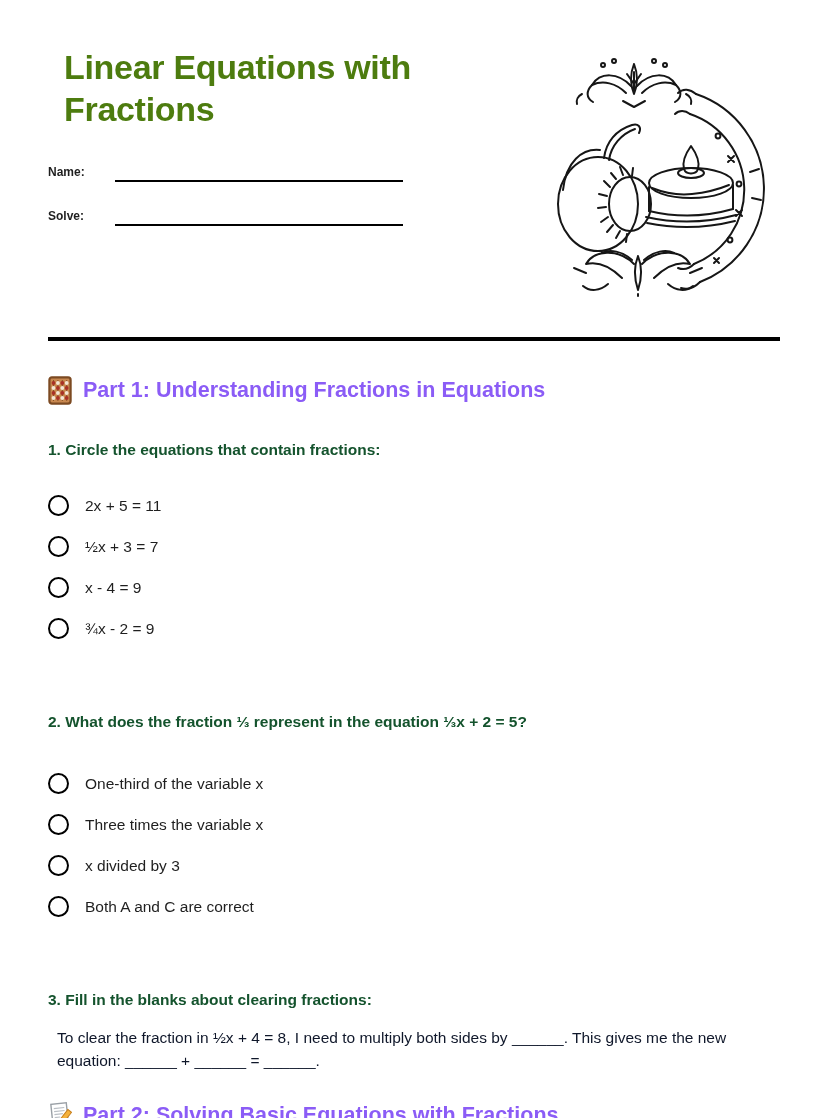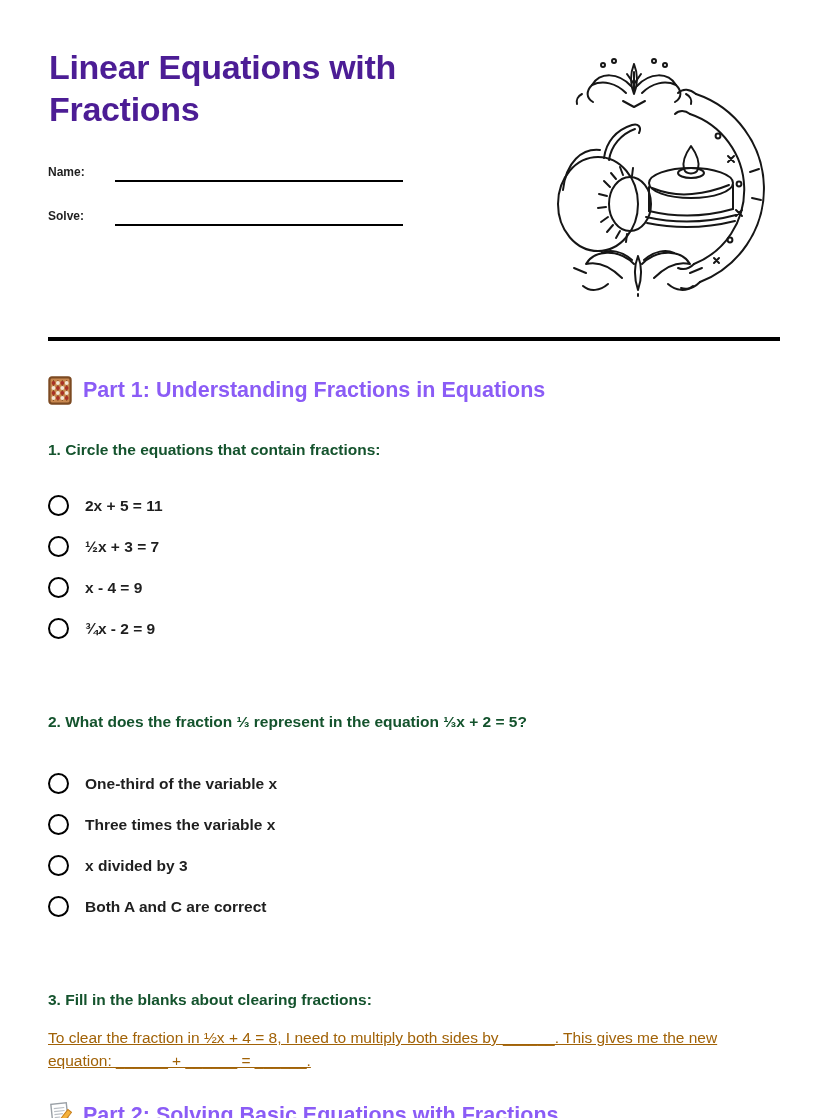--- a/index.html
+++ b/index.html
@@ -8,23 +8,23 @@
     width: 828px; height: 1118px; overflow: hidden;
     background: #ffffff;
     font-family: "Liberation Sans", sans-serif;
     color: #1f1f1f;
   }
   .page { position: relative; padding: 46px 48px 0 48px; }
 
   
   .header { position: relative; height: 258px; }
   .title {
-    margin: 0 0 26px 1px; width: 470px;
+    margin: 0 0 26px 16px; width: 470px;
     font-size: 34px; line-height: 42px; font-weight: 700;
-    color: #4c1d95; letter-spacing: -0.3px;
+    color: #4d7c0f; letter-spacing: -0.3px;
   }
   .field-row { display: flex; align-items: flex-end; height: 26px; margin-bottom: 18px; width: 360px; }
   .field-label { font-size: 12px; font-weight: 700; color: #1f1f1f; width: 67px; padding-bottom: 3px; }
   .field-line { width: 288px; height: 22px; border-bottom: 2px solid #000; }
   .deco { position: absolute; top: 6px; right: 12px; width: 222px; height: 248px; }
 
   
   .divider { border: none; border-top: 4px solid #000; margin: 33px 0 0 0; }
 
   
@@ -34,33 +34,33 @@
     font-size: 21.5px; font-weight: 700; color: #8b5cf6;
   }
   .part-heading .emoji-icon { flex: none; width: 24px; height: 29px; }
 
   
   .prompt { margin: 34px 0 0 0; font-size: 15.5px; line-height: 22px; font-weight: 700; color: #14532d; }
   .prompt.gap-lg { margin-top: 72px; }
   .prompt.gap-sm { margin-top: 19px; }
 
   
-  .options { margin-top: 34px; font-weight: bold; }
+  .options { margin-top: 34px; }
   .options.mt40 { margin-top: 40px; }
   .option { display: flex; align-items: center; gap: 16px; height: 21px; margin-bottom: 20px; }
   .option:last-child { margin-bottom: 0; }
   .radio {
     flex: none; width: 17px; height: 17px;
     border: 2.4px solid #000; border-radius: 50%;
     background: #fff; box-sizing: content-box; cursor: pointer;
   }
   .option-label { font-size: 15.5px; color: #1f1f1f; }
 
   
-  .fill-text { margin: 16px 0 0 0; font-size: 15.5px; line-height: 22.5px; color: #a16207; max-width: 732px; text-decoration: underline; }
+  .fill-text { margin: 16px 0 0 9px; font-size: 15.5px; line-height: 22.5px; color: #0f172a; max-width: 732px; }
 
   .part2-heading { margin-top: 28px; }
 </style>
 </head>
 <body>
 
 <div class="page">
 
   <header class="header">
     <h1 class="title">Linear Equations with Fractions</h1>

